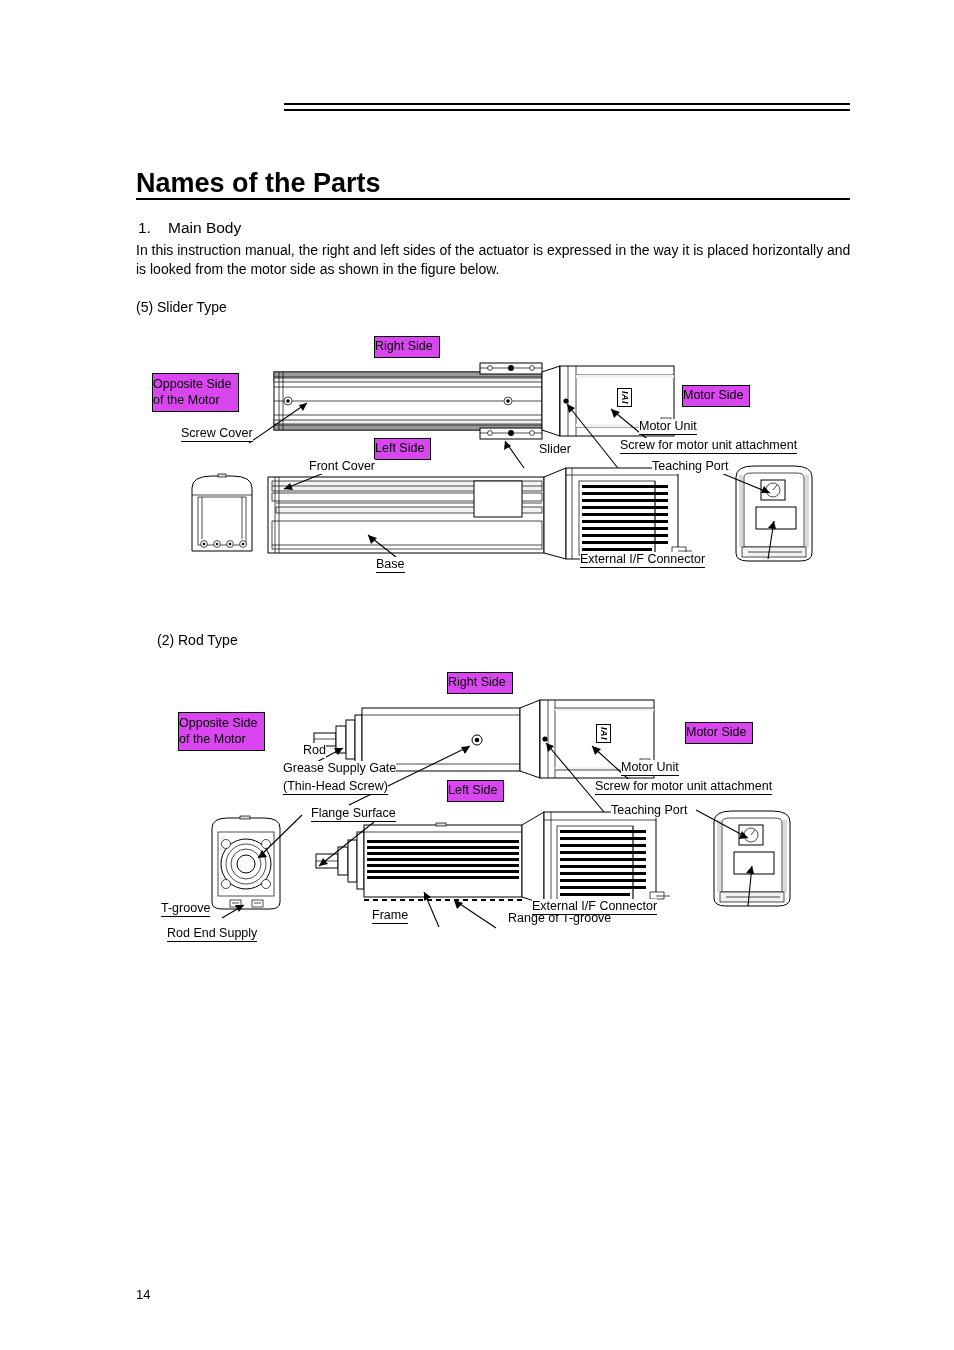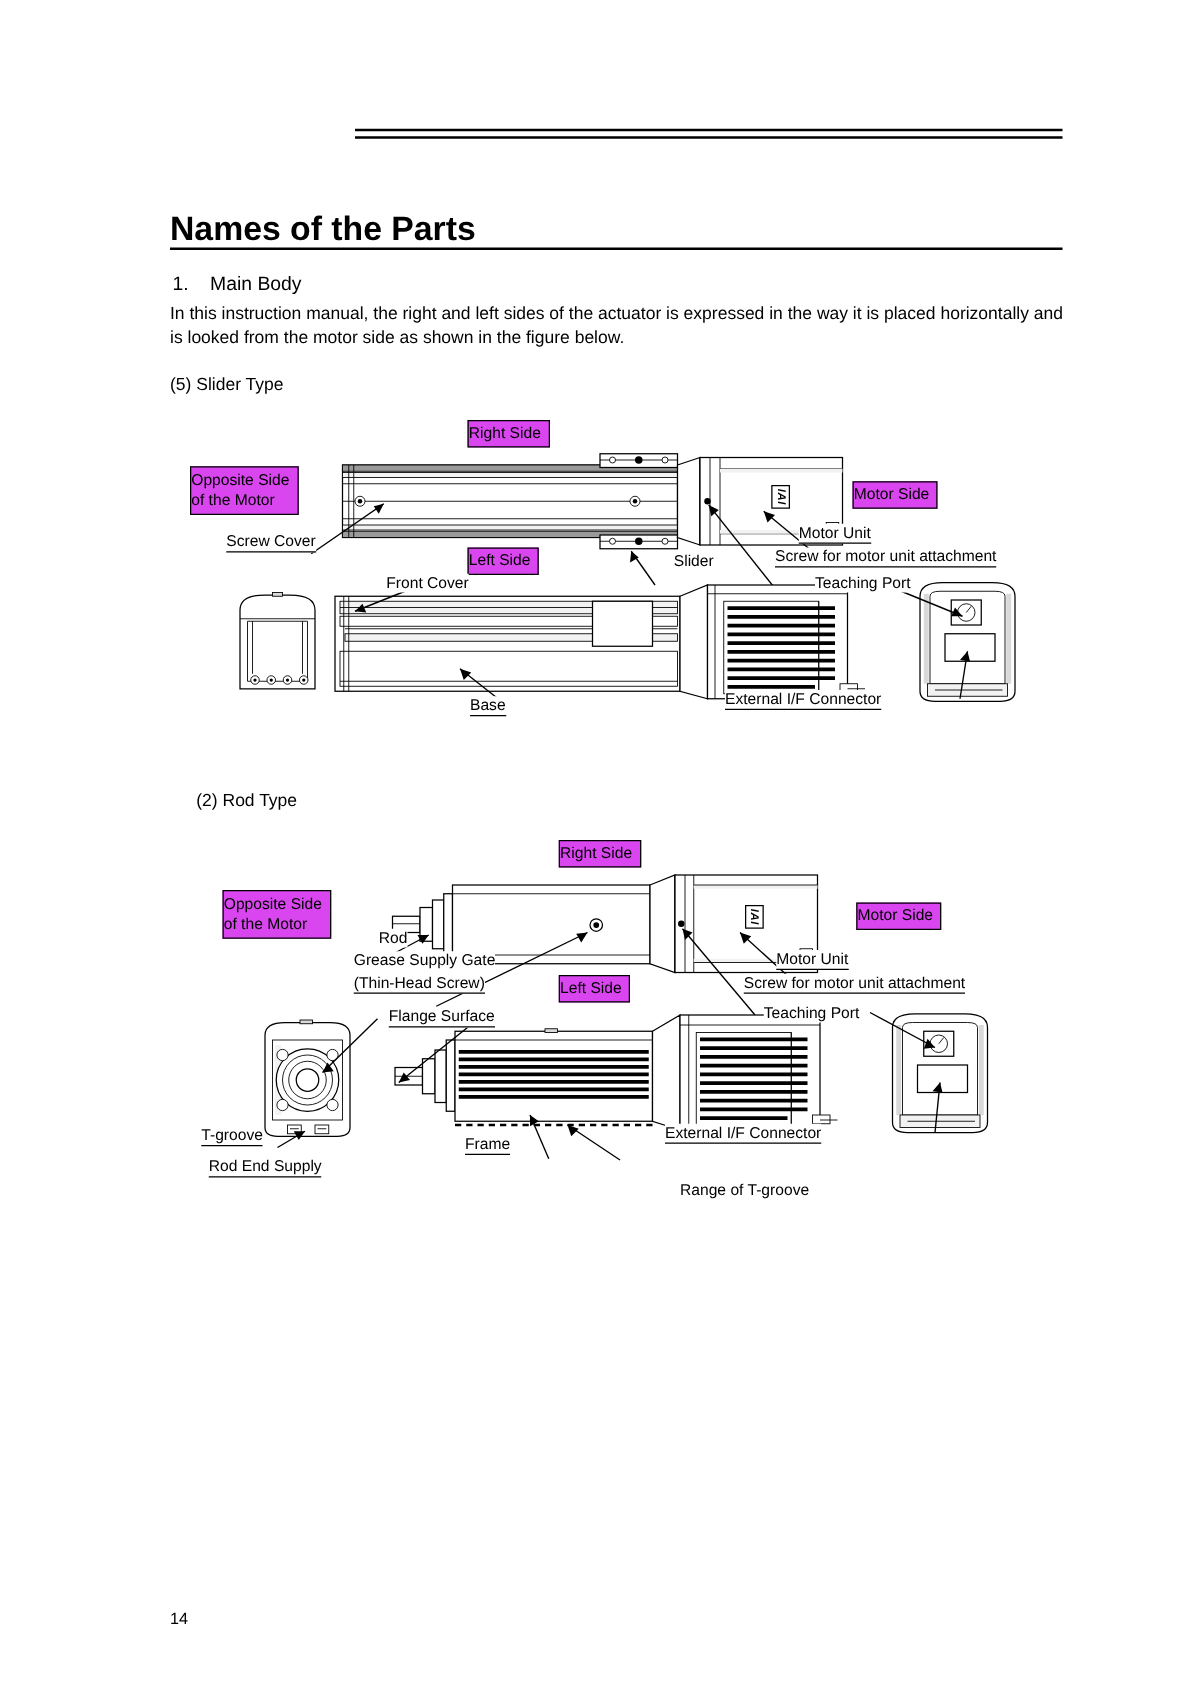--- a/index.html
+++ b/index.html
@@ -548,21 +548,21 @@
   <div class="ulabel" style="left:459px; top:119px;">Screw for motor unit attachment</div>
 
   <div class="ulabel" style="left:175px; top:146px;">Flange Surface</div>
 
   <div class="ulabel" style="left:25px; top:241px;">T-groove</div>
 
   <div class="ulabel" style="left:31px; top:266px;">Rod End Supply</div>
 
   <div class="ulabel" style="left:236px; top:248px;">Frame</div>
 
-  <div class="plainlabel" style="left:372px; top:285px;margin-left:36px;">Range of T-groove</div>
+  <div class="plainlabel" style="left:372px; top:251px;">Range of T-groove</div>
 
   <div class="plainlabel" style="left:475px; top:143px;">Teaching Port</div>
 
   <div class="ulabel" style="left:396px; top:239px;">External I/F Connector</div>
 
   <div class="iai-badge" style="left:458px; top:66px;">IAI</div>
 </div>
 
 <div class="page-num">14</div>
 

